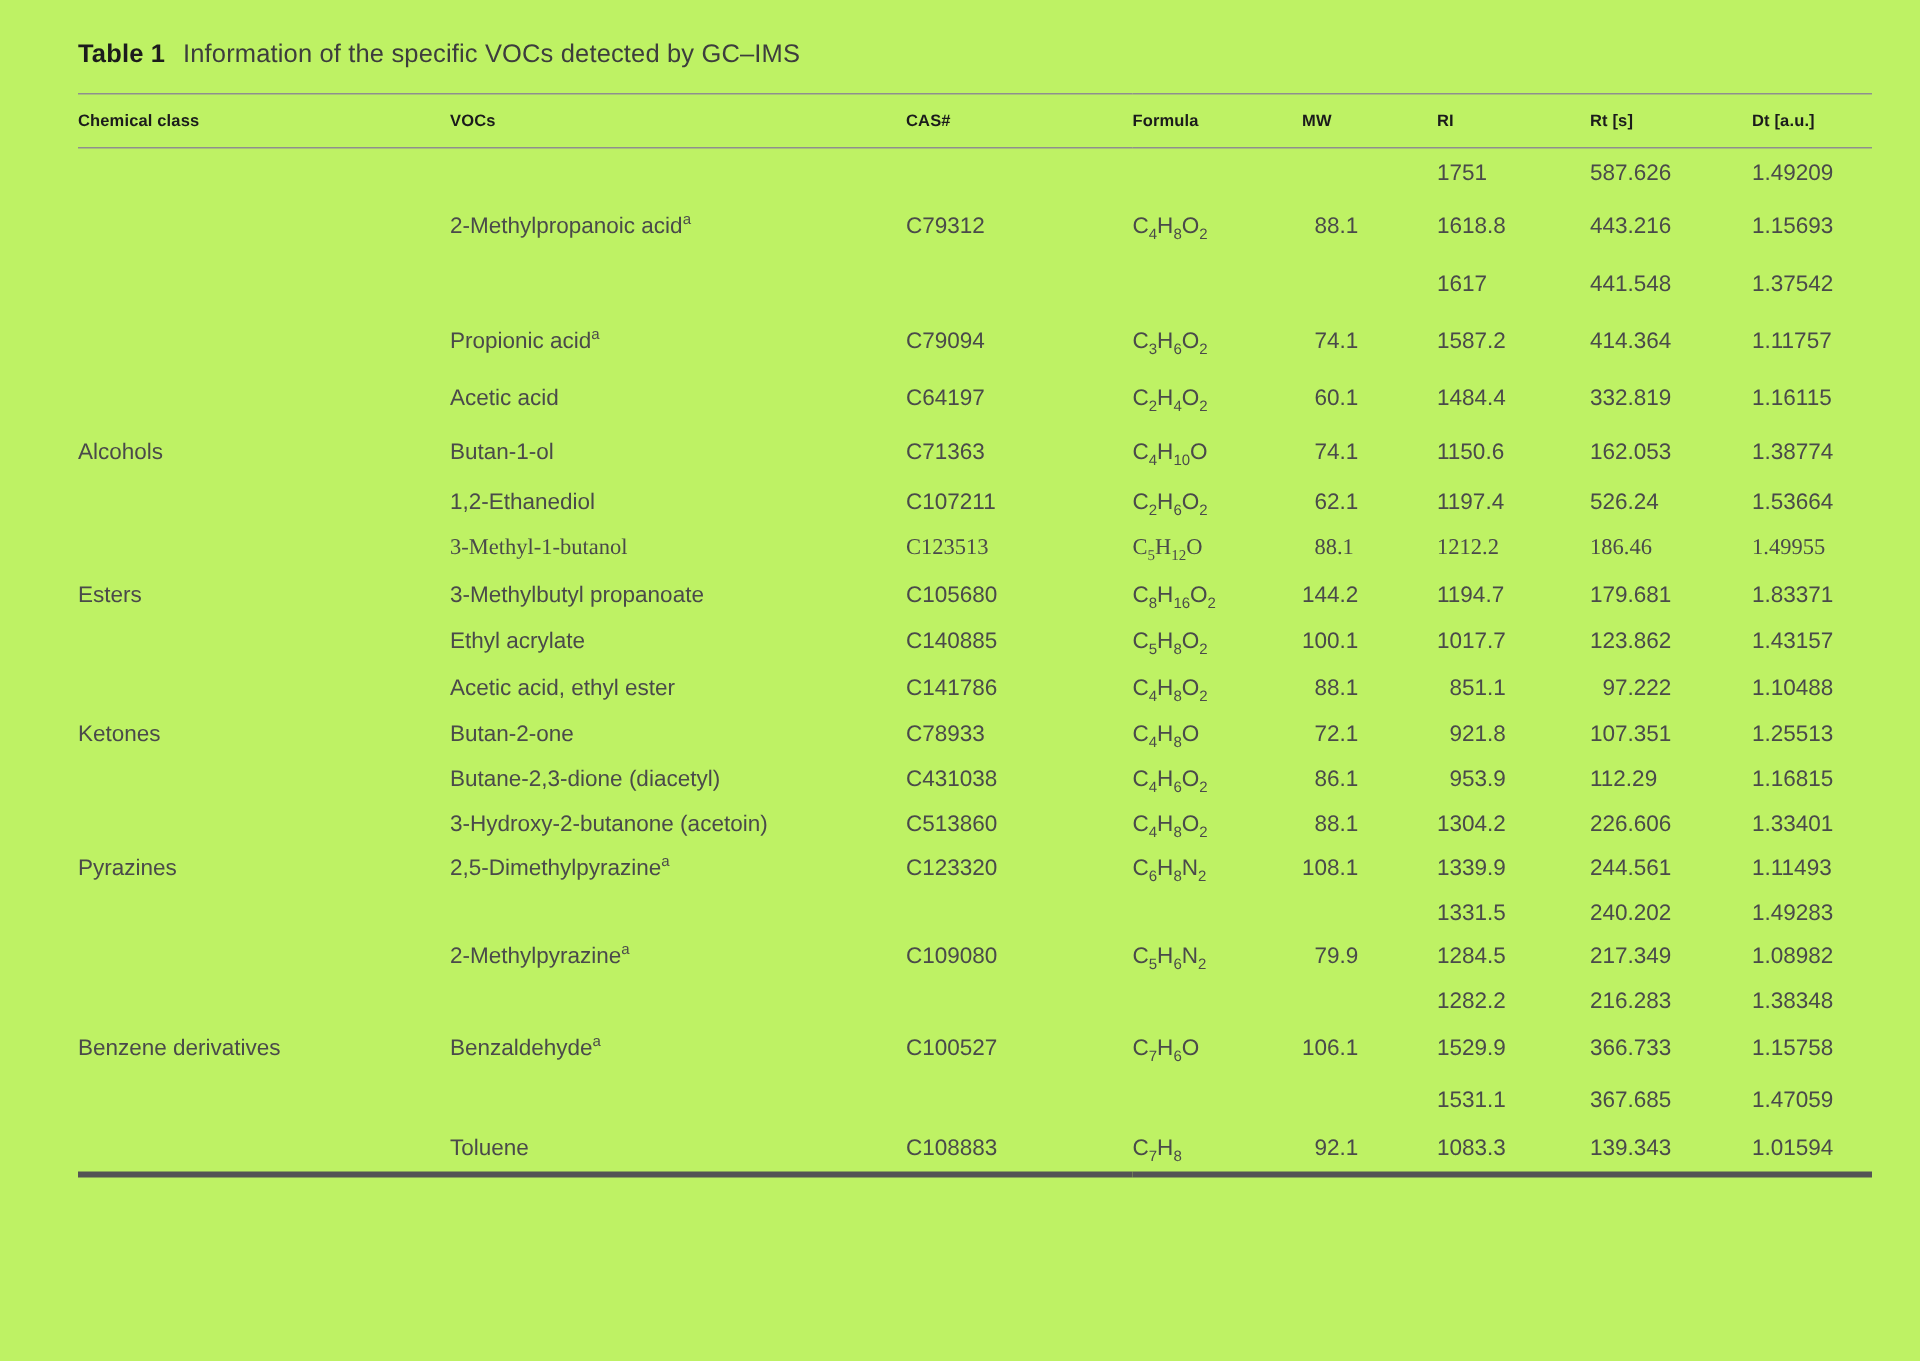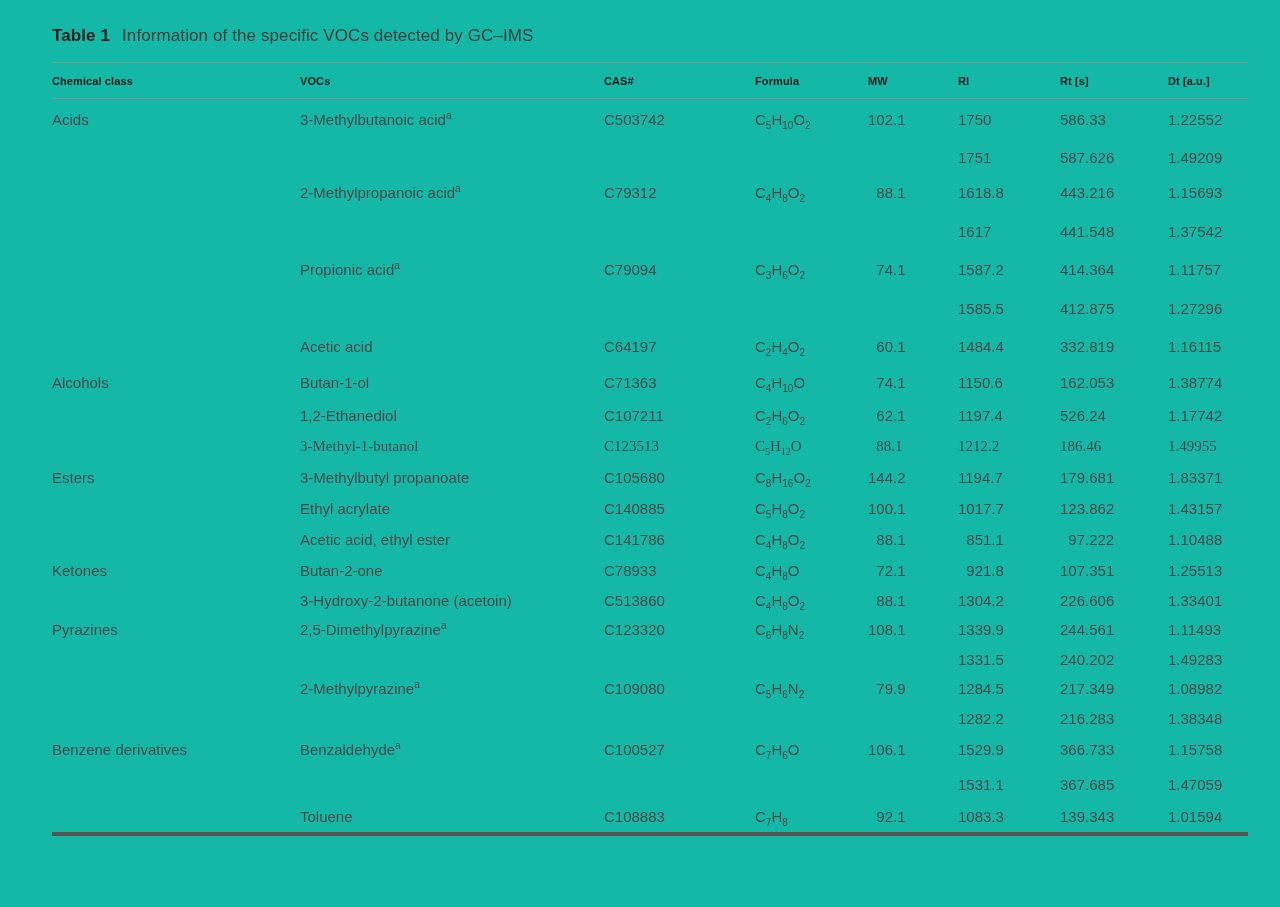--- a/index.html
+++ b/index.html
@@ -1,20 +1,20 @@
 <!DOCTYPE html>
 <html><head>
 <meta charset="utf-8">
 <style>
   html, body { margin: 0; padding: 0; background: #ffffff; }
   .page {
     position: relative;
     width: 1280px;
     height: 907px;
-    background: #14b8a6;
+    background: #bef264;
     font-family: "Liberation Sans", sans-serif;
     overflow: hidden;
   }
   .table-wrap {
     position: absolute;
     left: 52px;
     top: 26px;
     width: 1196px;
   }
   .table-title {
@@ -86,30 +86,20 @@
           <th>VOCs</th>
           <th>CAS#</th>
           <th>Formula</th>
           <th>MW</th>
           <th>RI</th>
           <th>Rt [s]</th>
           <th>Dt [a.u.]</th>
         </tr>
       </thead>
       <tbody>
-          <tr style="height: 42px;">
-            <td>Acids</td>
-            <td>3-Methylbutanoic acid<sup>a</sup></td>
-            <td>C503742</td>
-            <td>C<sub>5</sub>H<sub>10</sub>O<sub>2</sub></td>
-            <td>102.1</td>
-            <td>1750</td>
-            <td>586.33</td>
-            <td>1.22552</td>
-          </tr>
           <tr style="height: 33px;">
             <td></td>
             <td></td>
             <td></td>
             <td></td>
             <td></td>
             <td>1751</td>
             <td>587.626</td>
             <td>1.49209</td>
           </tr>
@@ -135,30 +125,20 @@
           </tr>
           <tr style="height: 38px;">
             <td></td>
             <td>Propionic acid<sup>a</sup></td>
             <td>C79094</td>
             <td>C<sub>3</sub>H<sub>6</sub>O<sub>2</sub></td>
             <td style="padding-left: 0.556em;">74.1</td>
             <td>1587.2</td>
             <td>414.364</td>
             <td>1.11757</td>
-          </tr>
-          <tr style="height: 39px;">
-            <td></td>
-            <td></td>
-            <td></td>
-            <td></td>
-            <td></td>
-            <td>1585.5</td>
-            <td>412.875</td>
-            <td>1.27296</td>
           </tr>
           <tr style="height: 38px;">
             <td></td>
             <td>Acetic acid</td>
             <td>C64197</td>
             <td>C<sub>2</sub>H<sub>4</sub>O<sub>2</sub></td>
             <td style="padding-left: 0.556em;">60.1</td>
             <td>1484.4</td>
             <td>332.819</td>
             <td>1.16115</td>
@@ -174,21 +154,21 @@
             <td>1.38774</td>
           </tr>
           <tr style="height: 31px;">
             <td></td>
             <td>1,2-Ethanediol</td>
             <td>C107211</td>
             <td>C<sub>2</sub>H<sub>6</sub>O<sub>2</sub></td>
             <td style="padding-left: 0.556em;">62.1</td>
             <td>1197.4</td>
             <td>526.24</td>
-            <td>1.17742</td>
+            <td>1.53664</td>
           </tr>
           <tr style="height: 31px; font-family: Liberation Serif, serif;">
             <td></td>
             <td>3-Methyl-1-butanol</td>
             <td>C123513</td>
             <td>C<sub>5</sub>H<sub>12</sub>O</td>
             <td style="padding-left: 0.556em;">88.1</td>
             <td>1212.2</td>
             <td>186.46</td>
             <td>1.49955</td>
@@ -226,20 +206,30 @@
           <tr style="height: 31px;">
             <td>Ketones</td>
             <td>Butan-2-one</td>
             <td>C78933</td>
             <td>C<sub>4</sub>H<sub>8</sub>O</td>
             <td style="padding-left: 0.556em;">72.1</td>
             <td style="padding-left: 0.556em; margin-top: 33px;">921.8</td>
             <td>107.351</td>
             <td>1.25513</td>
           </tr>
+          <tr style="height: 30px;">
+            <td></td>
+            <td>Butane-2,3-dione (diacetyl)</td>
+            <td>C431038</td>
+            <td>C<sub>4</sub>H<sub>6</sub>O<sub>2</sub></td>
+            <td style="padding-left: 0.556em;">86.1</td>
+            <td style="padding-left: 0.556em;">953.9</td>
+            <td>112.29</td>
+            <td>1.16815</td>
+          </tr>
           <tr style="height: 29px;">
             <td></td>
             <td>3-Hydroxy-2-butanone (acetoin)</td>
             <td>C513860</td>
             <td>C<sub>4</sub>H<sub>8</sub>O<sub>2</sub></td>
             <td style="padding-left: 0.556em;">88.1</td>
             <td>1304.2</td>
             <td>226.606</td>
             <td>1.33401</td>
           </tr>

